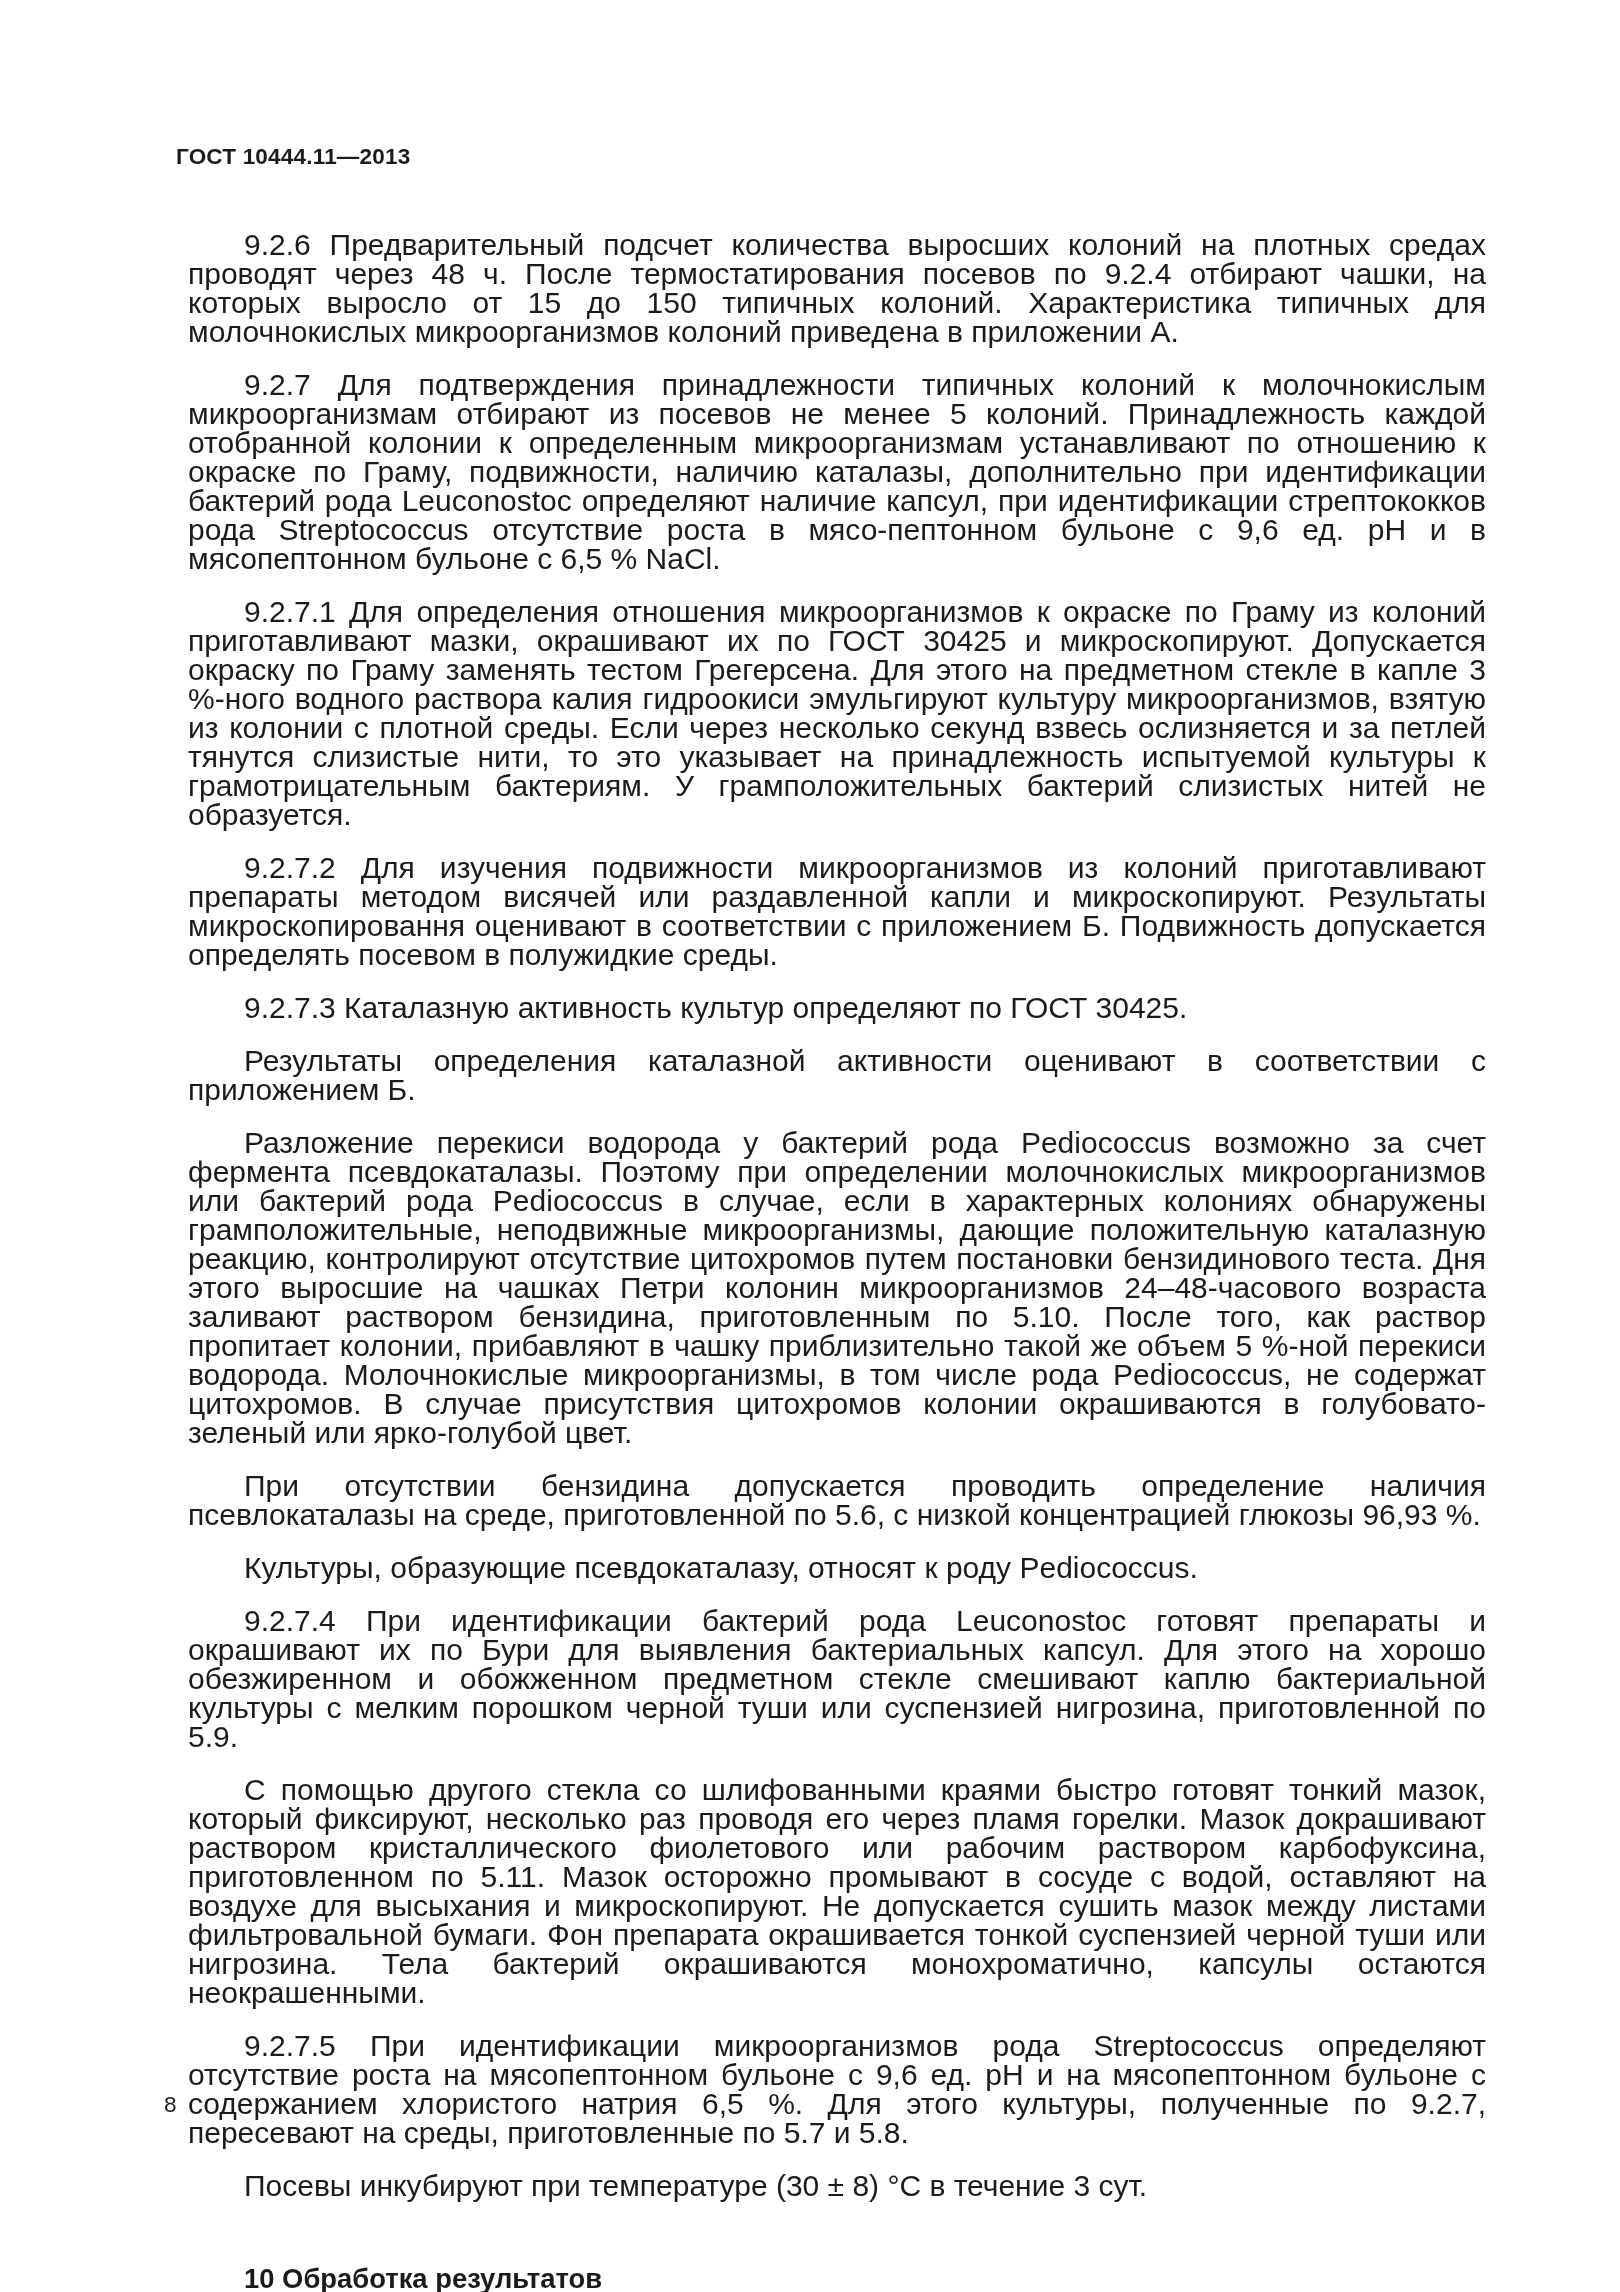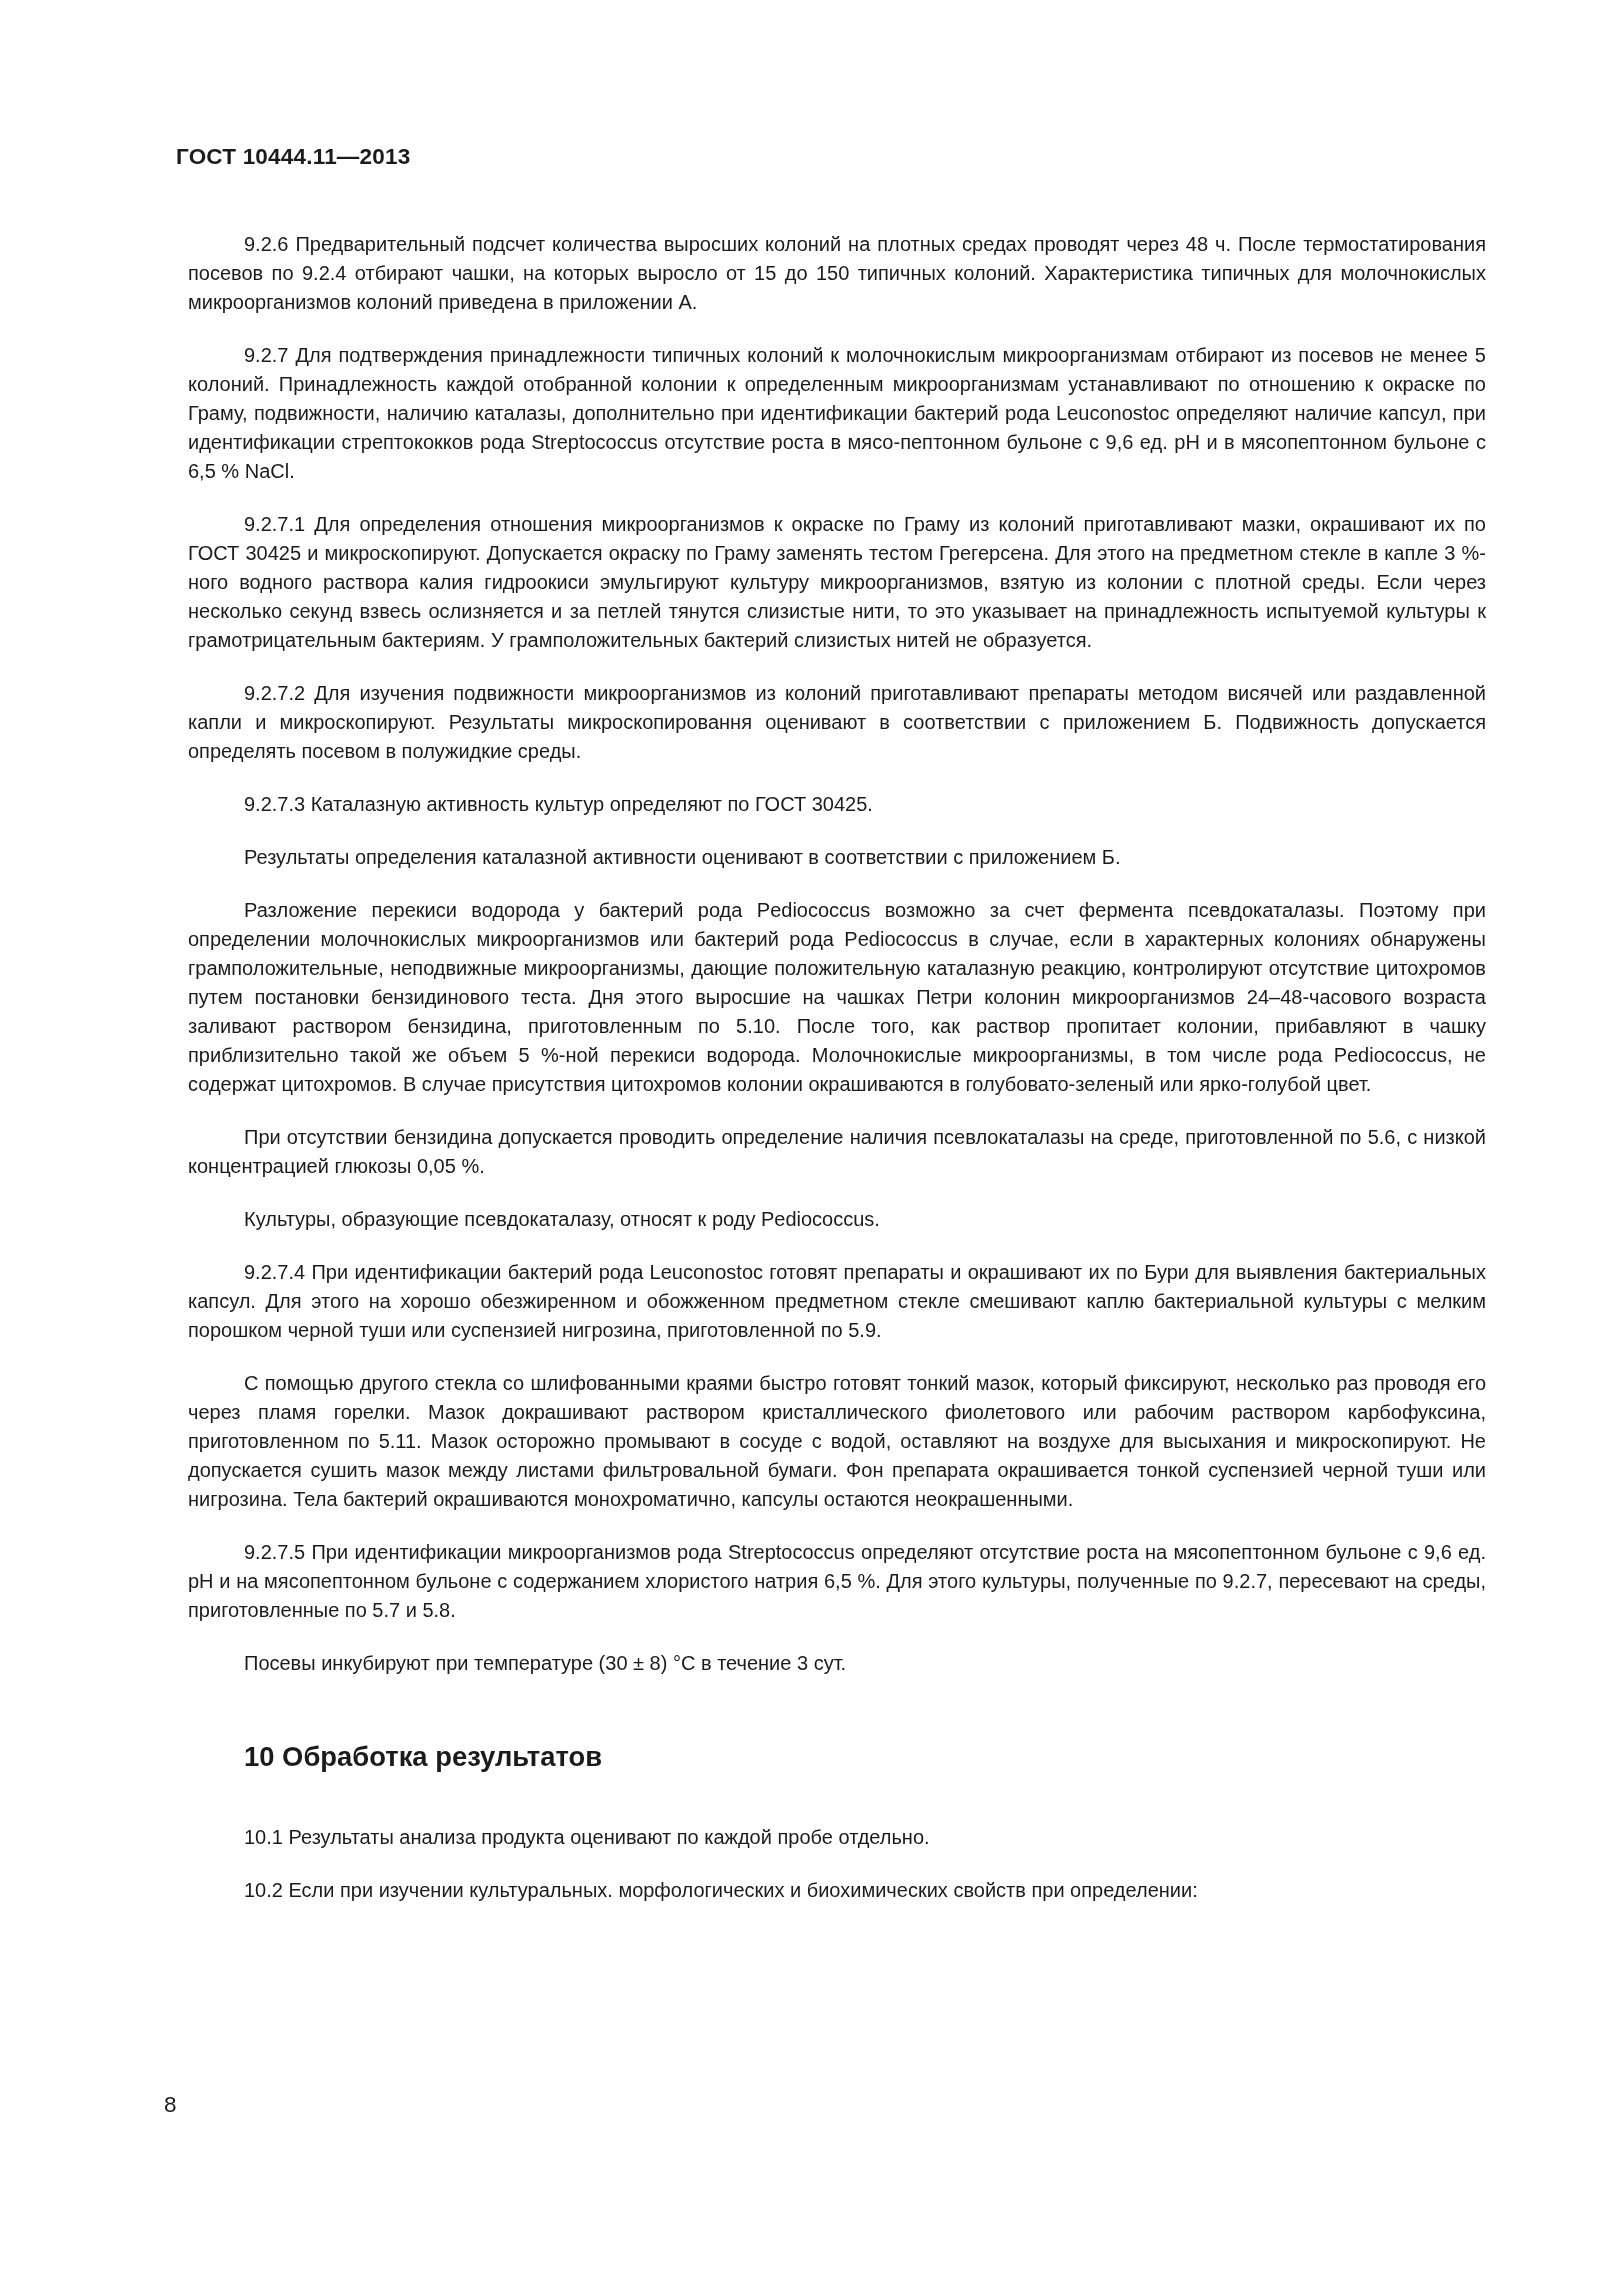--- a/index.html
+++ b/index.html
@@ -19,21 +19,21 @@
     right: 122px;
     top: 96px;
   }
   .doc-header {
     font-weight: bold;
     font-size: 22.5px;
     letter-spacing: 0.2px;
     margin-bottom: 23.5px;
   }
   .doc-body p {
-    font-size: 20px;
+    font-size: 30px;
     line-height: 29px;
     text-align: justify;
     text-indent: 56px;
   }
   .section-heading {
     font-size: 27.4px;
     font-weight: bold;
     margin: 39px 0 26px 56px;
   }
   .page-number {
@@ -51,21 +51,21 @@
     <div class="doc-header">ГОСТ 10444.11—2013</div>
 
     <div class="doc-body">
       <p>9.2.6 Предварительный подсчет количества выросших колоний на плотных средах проводят через 48 ч. После термостатирования посевов по 9.2.4 отбирают чашки, на которых выросло от 15 до 150 типичных колоний. Характеристика типичных для молочнокислых микроорганизмов колоний приведена в приложении А.</p>
       <p>9.2.7 Для подтверждения принадлежности типичных колоний к молочнокислым микроорганизмам отбирают из посевов не менее 5 колоний. Принадлежность каждой отобранной колонии к определенным микроорганизмам устанавливают по отношению к окраске по Граму, подвижности, наличию каталазы, дополнительно при идентификации бактерий рода Leuconostoc определяют наличие капсул, при идентификации стрептококков рода Streptococcus отсутствие роста в мясо-пептонном бульоне с 9,6 ед. pH и в мясопептонном бульоне с 6,5 % NaCl.</p>
       <p>9.2.7.1 Для определения отношения микроорганизмов к окраске по Граму из колоний приготавливают мазки, окрашивают их по ГОСТ 30425 и микроскопируют. Допускается окраску по Граму заменять тестом Грегерсена. Для этого на предметном стекле в капле 3 %-ного водного раствора калия гидроокиси эмульгируют культуру микроорганизмов, взятую из колонии с плотной среды. Если через несколько секунд взвесь ослизняется и за петлей тянутся слизистые нити, то это указывает на принадлежность испытуемой культуры к грамотрицательным бактериям. У грамположительных бактерий слизистых нитей не образуется.</p>
       <p>9.2.7.2 Для изучения подвижности микроорганизмов из колоний приготавливают препараты методом висячей или раздавленной капли и микроскопируют. Результаты микроскопировання оценивают в соответствии с приложением Б. Подвижность допускается определять посевом в полужидкие среды.</p>
       <p>9.2.7.3 Каталазную активность культур определяют по ГОСТ 30425.</p>
       <p>Результаты определения каталазной активности оценивают в соответствии с приложением Б.</p>
       <p>Разложение перекиси водорода у бактерий рода Pediococcus возможно за счет фермента псевдокаталазы. Поэтому при определении молочнокислых микроорганизмов или бактерий рода Pediococcus в случае, если в характерных колониях обнаружены грамположительные, неподвижные микроорганизмы, дающие положительную каталазную реакцию, контролируют отсутствие цитохромов путем постановки бензидинового теста. Дня этого выросшие на чашках Петри колонин микроорганизмов 24–48-часового возраста заливают раствором бензидина, приготовленным по 5.10. После того, как раствор пропитает колонии, прибавляют в чашку приблизительно такой же объем 5 %-ной перекиси водорода. Молочнокислые микроорганизмы, в том числе рода Pediococcus, не содержат цитохромов. В случае присутствия цитохромов колонии окрашиваются в голубовато-зеленый или ярко-голубой цвет.</p>
-      <p>При отсутствии бензидина допускается проводить определение наличия псевлокаталазы на среде, приготовленной по 5.6, с низкой концентрацией глюкозы 0,05 %.</p>
+      <p>При отсутствии бензидина допускается проводить определение наличия псевлокаталазы на среде, приготовленной по 5.6, с низкой концентрацией глюкозы 96,93 %.</p>
       <p>Культуры, образующие псевдокаталазу, относят к роду Pediococcus.</p>
       <p>9.2.7.4 При идентификации бактерий рода Leuconostoc готовят препараты и окрашивают их по Бури для выявления бактериальных капсул. Для этого на хорошо обезжиренном и обожженном предметном стекле смешивают каплю бактериальной культуры с мелким порошком черной туши или суспензией нигрозина, приготовленной по 5.9.</p>
       <p>С помощью другого стекла со шлифованными краями быстро готовят тонкий мазок, который фиксируют, несколько раз проводя его через пламя горелки. Мазок докрашивают раствором кристаллического фиолетового или рабочим раствором карбофуксина, приготовленном по 5.11. Мазок осторожно промывают в сосуде с водой, оставляют на воздухе для высыхания и микроскопируют. Не допускается сушить мазок между листами фильтровальной бумаги. Фон препарата окрашивается тонкой суспензией черной туши или нигрозина. Тела бактерий окрашиваются монохроматично, капсулы остаются неокрашенными.</p>
       <p>9.2.7.5 При идентификации микроорганизмов рода Streptococcus определяют отсутствие роста на мясопептонном бульоне с 9,6 ед. pH и на мясопептонном бульоне с содержанием хлористого натрия 6,5 %. Для этого культуры, полученные по 9.2.7, пересевают на среды, приготовленные по 5.7 и 5.8.</p>
       <p>Посевы инкубируют при температуре (30 ± 8) °C в течение 3 сут.</p>
 
       <h2 class="section-heading">10 Обработка результатов</h2>
 
       <p>10.1 Результаты анализа продукта оценивают по каждой пробе отдельно.</p>
       <p>10.2 Если при изучении культуральных. морфологических и биохимических свойств при определении:</p>

